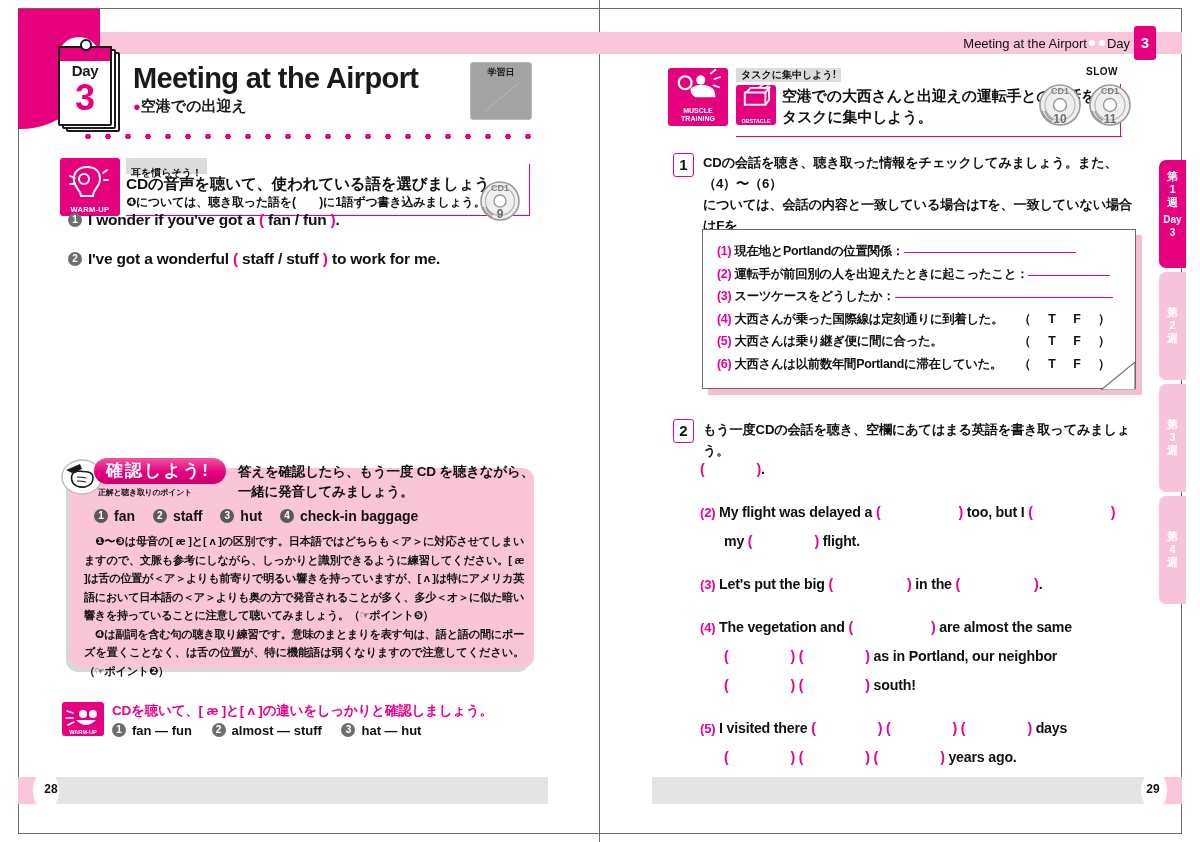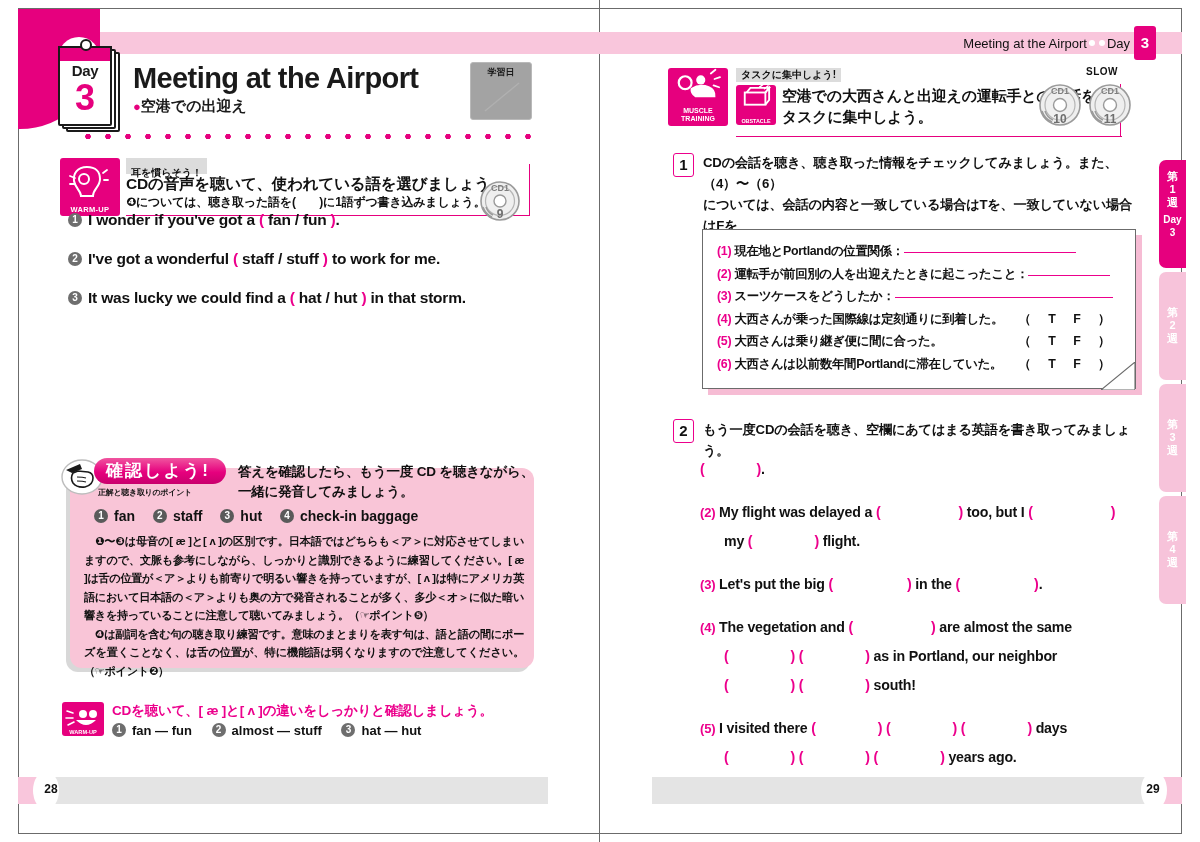--- a/index.html
+++ b/index.html
@@ -365,23 +365,20 @@
       <text x="24" y="42" font-size="12" font-weight="bold" fill="#6e6e6e" text-anchor="middle" font-family="Liberation Sans">9</text>
     </svg>
   </div>
 
   <div class="qlist">
     <div class="qrow">
       <span class="cnum">1</span>I wonder if you've got a <span class="mg">(</span> fan / fun <span class="mg">)</span>.
     </div>
     <div class="qrow">
       <span class="cnum">2</span>I've got a wonderful <span class="mg">(</span> staff / stuff <span class="mg">)</span> to work for me.
-    </div>
-    <div class="qrow">
-      <span class="cnum">3</span>It was lucky we could find a <span class="mg">(</span> hat / hut <span class="mg">)</span> in that storm.
     </div>
   </div>
 
   <div class="confirm-shadow"></div>
   <div class="confirm">
     <svg class="hand-icon" viewBox="0 0 46 42">
       <ellipse cx="24" cy="23" rx="20" ry="17" fill="#fff" stroke="#bdbdbd" stroke-width="1.4"></ellipse>
       <path d="M8 16 L22 10 L24 15 L14 19 Z" fill="#1a1a1a"></path>
       <path d="M15 19 q-3 5 0 10 q4 5 12 4 q8 -2 8 -9 q0 -5 -5 -6 l-10 -1 Z" fill="#fff" stroke="#1a1a1a" stroke-width="1.6"></path>
       <path d="M19 23 q6 0 9 1 M19 27 q6 0 9 1" stroke="#1a1a1a" stroke-width="1.1" fill="none"></path>

